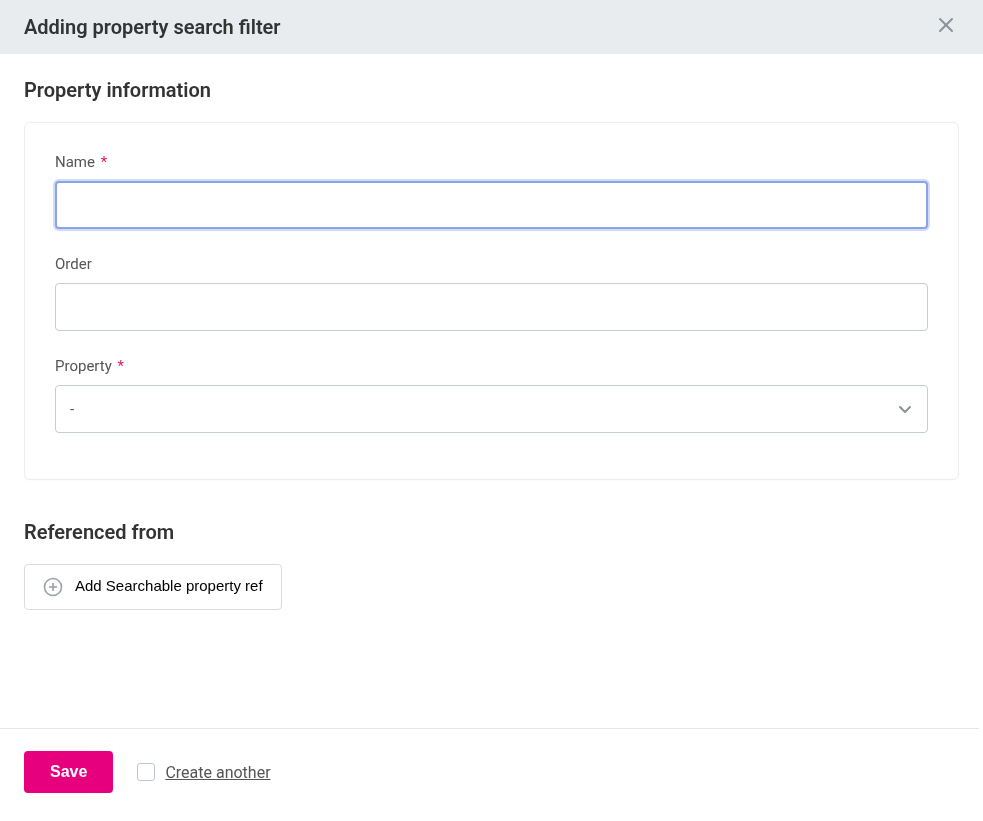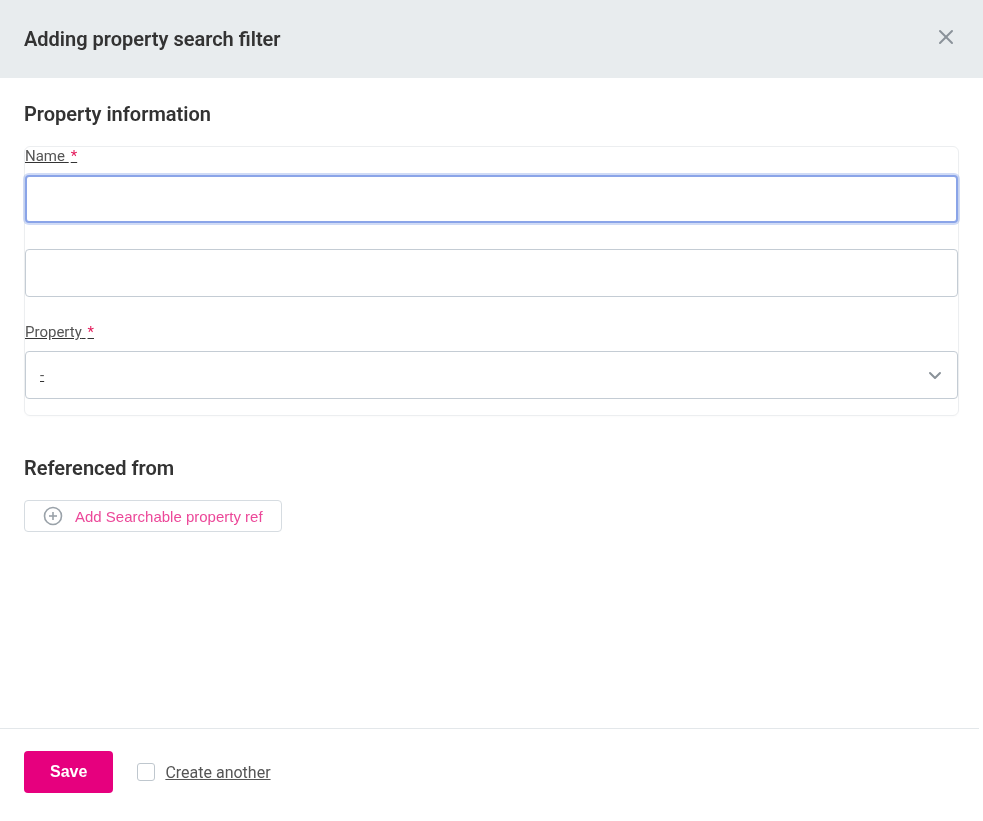--- a/index.html
+++ b/index.html
@@ -10,21 +10,21 @@
     body {
       font-family: -apple-system, BlinkMacSystemFont, "Segoe UI", Roboto, "Helvetica Neue", Arial, sans-serif;
       background: #ffffff;
       color: #333;
       width: 983px;
       height: 821px;
       position: relative;
     }
     .modal-header {
       background: #e8ecee;
-      padding: 24px 24px;
+      padding: 12px 24px;
       display: flex;
       justify-content: space-between;
       align-items: center;
     }
     .modal-title {
       font-size: 20px;
       font-weight: 600;
       color: #333;
     }
     .close-btn {
@@ -41,23 +41,23 @@
     }
     .section-title {
       font-size: 20px;
       font-weight: 600;
       color: #333;
       margin-bottom: 20px;
     }
     .form-card {
       border: 1px solid #eceef0;
       border-radius: 6px;
+      padding: 30px;
       margin-bottom: 40px;
       box-shadow: 0 1px 2px rgba(0,0,0,0.02);
-      text-decoration: underline;
     }
     .form-group {
       margin-bottom: 26px;
     }
     .form-group:last-child {
       margin-bottom: 16px;
     }
     .form-label {
       display: block;
       font-size: 15px;
@@ -100,27 +100,26 @@
     .chevron-down {
       width: 16px;
       height: 16px;
       flex-shrink: 0;
     }
     .referenced-section {
       margin-top: 10px;
     }
     .add-ref-btn {
       display: inline-flex;
-      align-items: center;
       gap: 12px;
-      padding: 5px 18px;
+      padding: 12px 18px;
       border: 1px solid #d6dce1;
       border-radius: 4px;
       background: #fff;
-      color: #ec4899;
+      color: #000000;
       font-size: 15px;
       cursor: pointer;
     }
     .plus-icon {
       width: 20px;
       height: 20px;
       color: #9aa2a9;
       flex-shrink: 0;
     }
     .modal-footer {
@@ -186,20 +185,23 @@
 
     <div class="form-group">
       <label class="form-label">
         <span>Name</span>
         <span class="required-mark">*</span>
       </label>
       <input type="text" class="form-input focused" value="" style="">
     </div>
 
     <div class="form-group">
+      <label class="form-label">
+        <span>Order</span>
+      </label>
       <input type="text" class="form-input" value="" style="">
     </div>
 
     <div class="form-group">
       <label class="form-label">
         <span>Property</span>
         <span class="required-mark">*</span>
       </label>
       <div class="form-select">
         <span>-</span>

